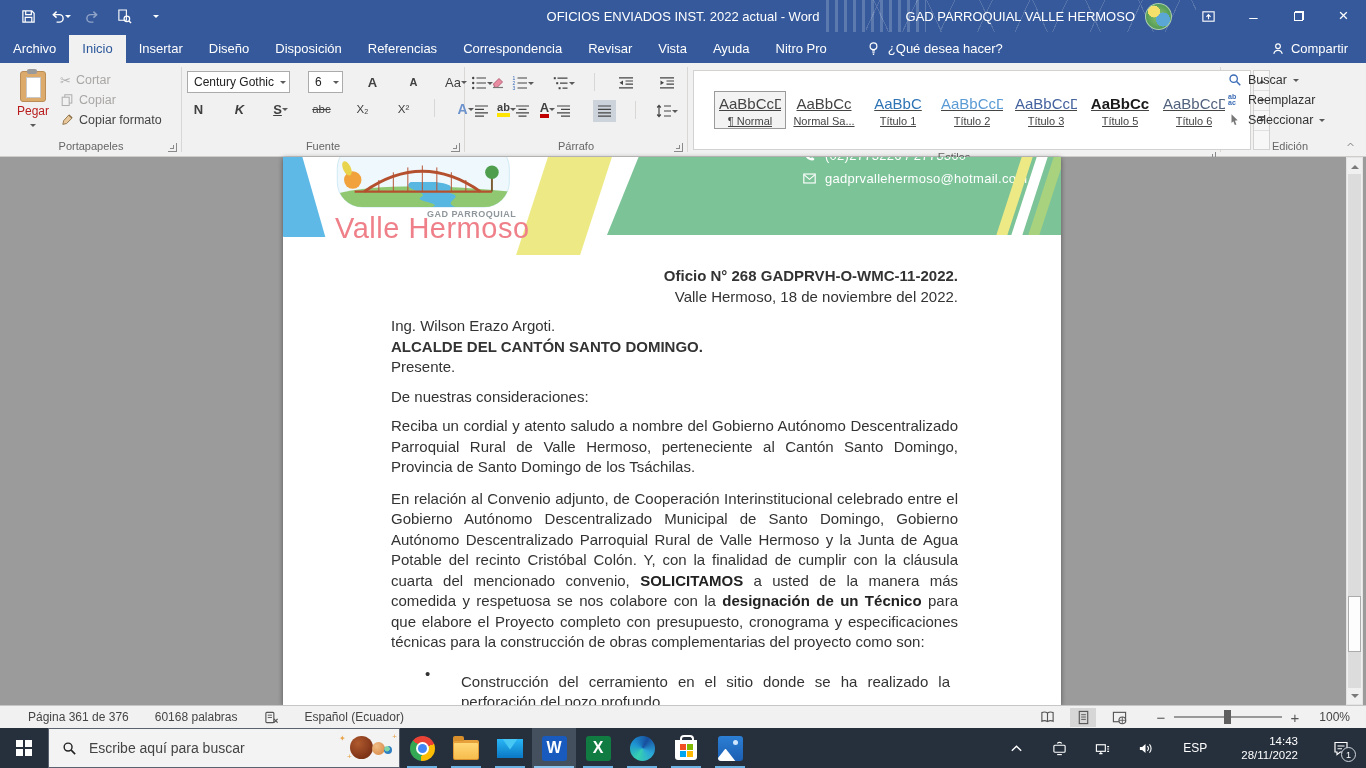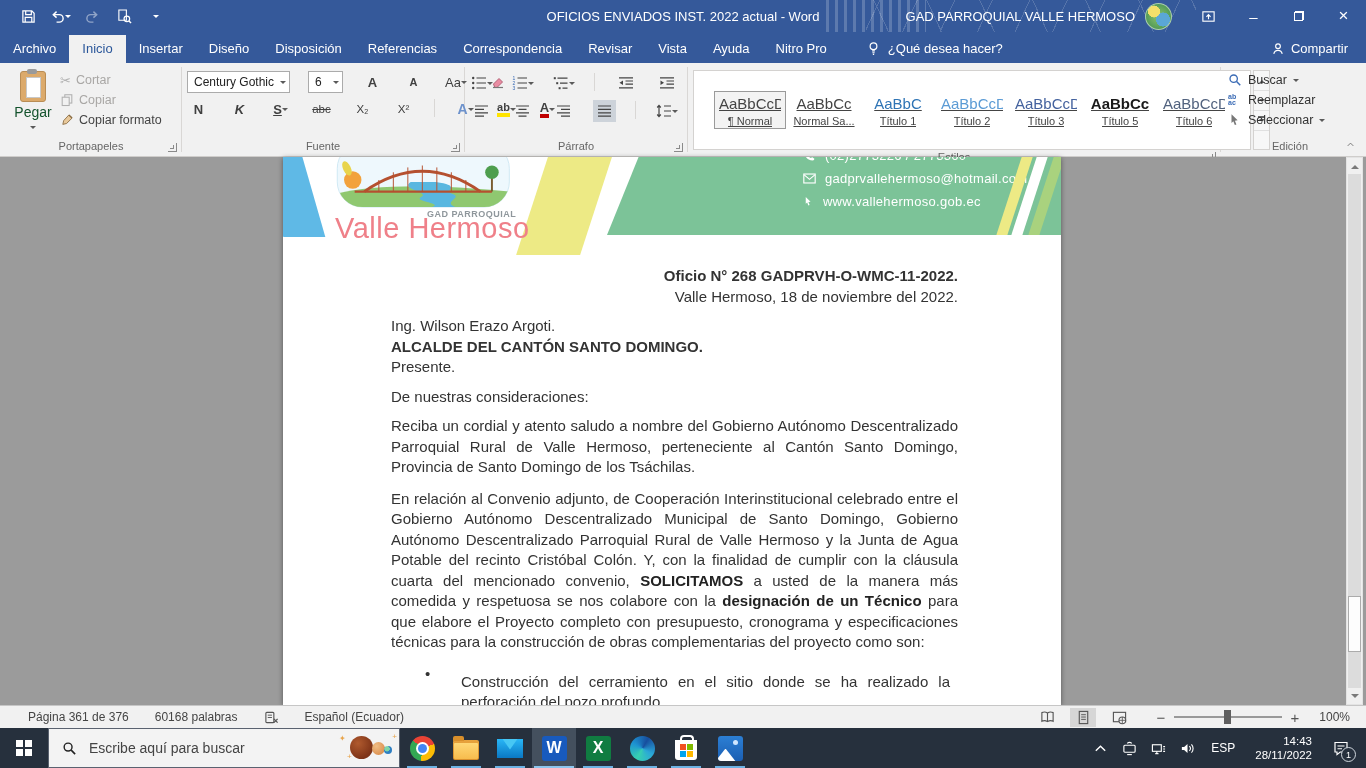--- a/index.html
+++ b/index.html
@@ -46,21 +46,21 @@
   
   .ribbon{position:absolute;top:63px;left:0;right:0;height:94px;background:#f1f1f1;border-bottom:1px solid #cfcdcb;
     display:flex;align-items:stretch;padding:2px 0 0 2px;box-sizing:border-box;color:#444;}
   .grp{display:flex;flex-direction:column;padding:2px 4px 0;position:relative;}
   .grp-body{flex:1;display:flex;align-items:flex-start;}
   .grp-label{height:17px;font-size:11px;color:#666;text-align:center;position:relative;line-height:15px;}
   .lnch{position:absolute;right:-1px;bottom:4px;width:8px;height:8px;border-right:1px solid #8a8a8a;border-bottom:1px solid #8a8a8a;}
   .lnch::before{content:"";position:absolute;right:2px;bottom:2px;width:3px;height:3px;border-right:1px solid #8a8a8a;border-bottom:1px solid #8a8a8a;}
   .gsep{width:1px;background:#d9d7d5;margin:2px 1px 4px;}
   .ribbon svg{overflow:visible;}
-  .rtxt{font-size:14px;color:#14532d;}
+  .rtxt{font-size:12px;color:#b91c1c;}
   .grey{color:#a9a7a5;}
   
   .paste-btn{width:50px;display:flex;flex-direction:column;align-items:center;padding:4px 2px 2px;gap:2px;}
   .clip{width:24px;height:29px;position:relative;background:#dcaa6b;border:1px solid #b98d55;border-radius:3px;}
   .clip::before{content:"";position:absolute;left:6px;top:-3px;width:10px;height:5px;background:#9a9a9a;border-radius:2px;}
   .clip::after{content:"";position:absolute;left:5px;top:5px;width:13px;height:19px;background:#fff;border:1px solid #c8c8c8;}
   .clip-col{display:flex;flex-direction:column;gap:2px;padding-top:4px;}
   .srow{display:flex;align-items:center;gap:5px;height:18px;font-size:12.5px;}
   .srow svg{width:14px;height:14px;}
   .scis{font-size:13px;color:#b0b0b0;}
@@ -204,21 +204,21 @@
   .store-grid{display:grid;grid-template-columns:6px 6px;grid-template-rows:6px 6px;gap:1px;}
   .store-grid span:nth-child(1){background:#f25022;}
   .store-grid span:nth-child(2){background:#7fba00;}
   .store-grid span:nth-child(3){background:#00a4ef;}
   .store-grid span:nth-child(4){background:#ffb900;}
   .ic-photos{width:25px;height:25px;border-radius:3px;position:relative;overflow:hidden;
     background:linear-gradient(#2c7fd4,#1b5fb3);}
   .ic-photos::before{content:"";position:absolute;bottom:-2px;left:-3px;width:22px;height:14px;background:#fff;
     clip-path:polygon(0 100%,50% 0,100% 100%);}
   .ic-photos::after{content:"";position:absolute;top:4px;right:5px;width:5px;height:5px;border-radius:50%;background:#cfe6ff;}
-  .tb-tray{margin-left:auto;display:flex;align-items:center;gap:2px;padding-right:8px;color:#fff;}
+  .tb-tray{margin-left:auto;display:flex;align-items:center;gap:16px;padding-right:8px;color:#fff;}
   .trbtn{width:27px;height:40px;display:flex;align-items:center;justify-content:center;color:#fff;}
   .trbtn svg{width:15px;height:15px;}
   .tr-lang{font-size:12px;padding:0 8px;}
   .tb-clock{font-size:11.5px;line-height:14px;text-align:right;padding:0 10px;}
   .tr-ac{position:relative;width:34px;height:40px;display:flex;align-items:center;justify-content:center;}
   .tr-ac svg{width:16px;height:16px;}
   .badge{position:absolute;right:2px;bottom:6px;width:13px;height:13px;border-radius:50%;background:#26303d;
     border:1px solid #cfd6dd;color:#fff;font-size:9px;display:flex;align-items:center;justify-content:center;}
 </style>
 </head>
@@ -761,26 +761,20 @@
               <svg>
                   <use href="#s-phone"></use>
                 </svg>
               <span>(02)2773226 / 2773360</span>
             </div>
             <div class="lh-row">
               <svg>
                   <use href="#s-mailsm"></use>
                 </svg>
               <span>gadprvallehermoso@hotmail.com</span>
-            </div>
-            <div class="lh-row">
-              <svg style="width:11px;height:11px">
-                  <use href="#s-cursor"></use>
-                </svg>
-              <span>www.vallehermoso.gob.ec</span>
             </div>
           </div>
           <span class="lh-str" style="right:40px;background:#edea85;"></span>
           <span class="lh-str" style="right:25px;background:#ffffff;"></span>
           <span class="lh-str" style="right:8px;background:#a9d27e;"></span>
         </div>
         <div class="lh-yellow"></div>
         <div class="lh-logo">
           <svg class="lh-art" viewBox="0 0 200 60">
             <defs>

